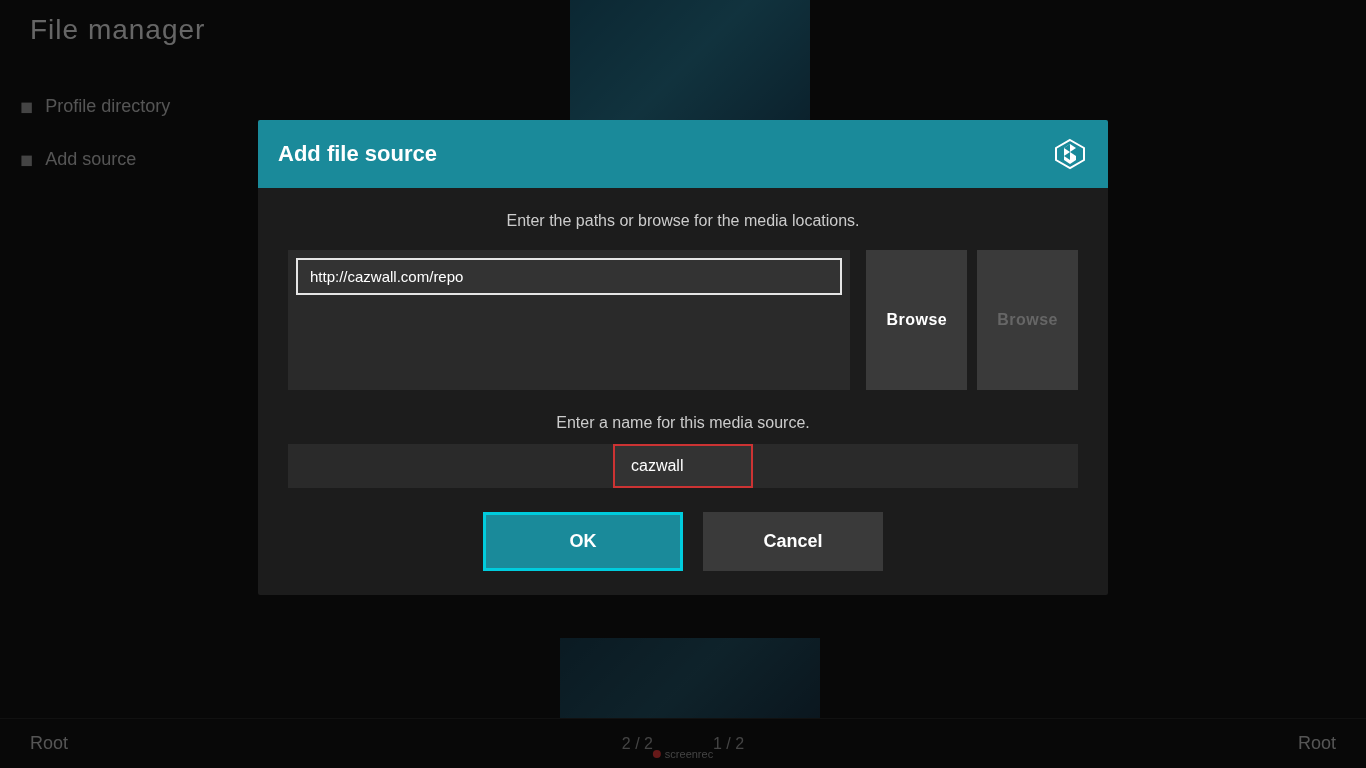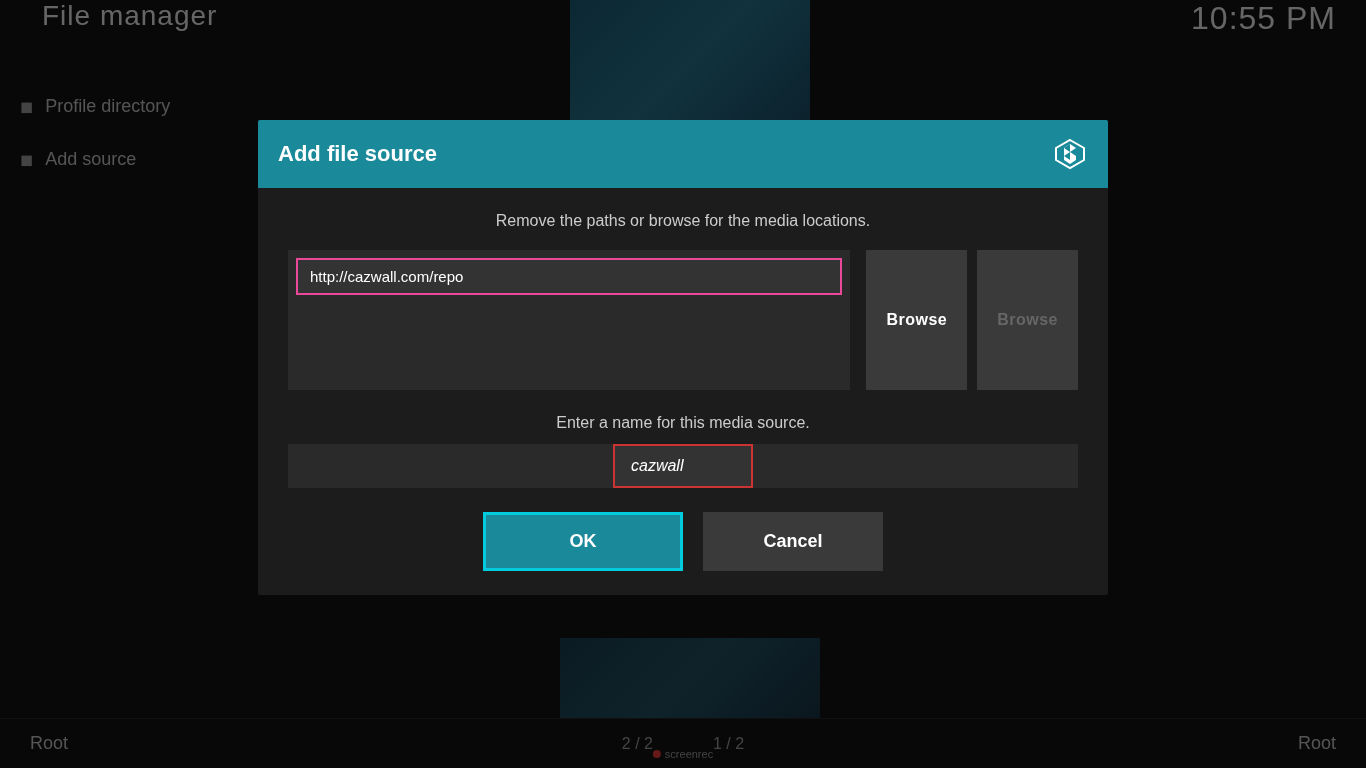--- a/index.html
+++ b/index.html
@@ -11,25 +11,25 @@
       font-family: 'Arial', sans-serif;
       color: #ffffff;
       overflow: hidden;
       position: relative;
     }
 
     
     .header {
       position: absolute;
       top: 0;
-      left: 12px;
+      left: 0;
       right: 0;
       height: 60px;
       display: flex;
-      align-items: flex-start;
+      align-items: center;
       justify-content: space-between;
       padding: 0 30px;
     }
 
     .header-title {
       font-size: 28px;
       font-weight: 300;
       color: #cccccc;
       letter-spacing: 1px;
     }
@@ -190,21 +190,21 @@
       background-color: #2a2a2a;
       min-height: 140px;
       padding: 8px;
     }
 
     .path-item {
       background-color: #333333;
       padding: 8px 12px;
       color: #ffffff;
       font-size: 15px;
-      border: 2px solid #ec4899;
+      border: 2px solid #e5e5e5;
       margin-bottom: 4px;
     }
 
     .paths-buttons {
       display: flex;
       flex-direction: row;
       gap: 10px;
       min-width: 120px;
     }
 
@@ -251,21 +251,20 @@
     .name-input-value {
       background-color: #333333;
       height: 100%;
       min-width: 140px;
       display: flex;
       align-items: center;
       padding: 0 16px;
       color: #ffffff;
       font-size: 16px;
       border: 2px solid #cc3333;
-      font-style: italic;
     }
 
     .name-input-right {
       flex: 1;
       background-color: #2a2a2a;
     }
 
     .action-buttons {
       display: flex;
       gap: 0;
@@ -321,21 +320,20 @@
 </head>
 <body>
 
 <div style="position:absolute;top:0;left:0;right:0;bottom:0;background:#111111;"></div>
 
 <div class="bg-decoration-top"></div>
 <div class="bg-decoration-bottom"></div>
 
 <div class="header">
   <span class="header-title">File manager</span>
-  <span class="header-time">10:55 PM</span>
 </div>
 
 <div class="sidebar">
   <div class="sidebar-item">
     <span class="folder-icon">◼</span>
     <span>Profile directory</span>
   </div>
   <div class="sidebar-item">
     <span class="folder-icon">◼</span>
     <span>Add source</span>
@@ -362,21 +360,21 @@
         <polygon points="16,2 30,10 30,22 16,30 2,22 2,10" fill="none" stroke="white" stroke-width="2"></polygon>
         <polygon points="16,6 10,10 10,22 16,26 22,22 22,10" fill="white"></polygon>
         <polygon points="16,6 10,10 16,14" fill="#1a8a9a"></polygon>
         <polygon points="22,10 16,14 22,18" fill="#1a8a9a"></polygon>
         <polygon points="16,22 10,18 16,14" fill="#1a8a9a"></polygon>
       </svg>
     </div>
   </div>
 
   <div class="dialog-body">
-    <p class="dialog-subtitle">Remove the paths or browse for the media locations.</p>
+    <p class="dialog-subtitle">Enter the paths or browse for the media locations.</p>
 
     <div class="paths-section">
       <div class="paths-list">
         <div class="path-item">http://cazwall.com/repo</div>
       </div>
       <div class="paths-buttons">
         <button class="btn">Browse</button>
         <button class="btn btn-disabled">Browse</button>
       </div>
     </div>

